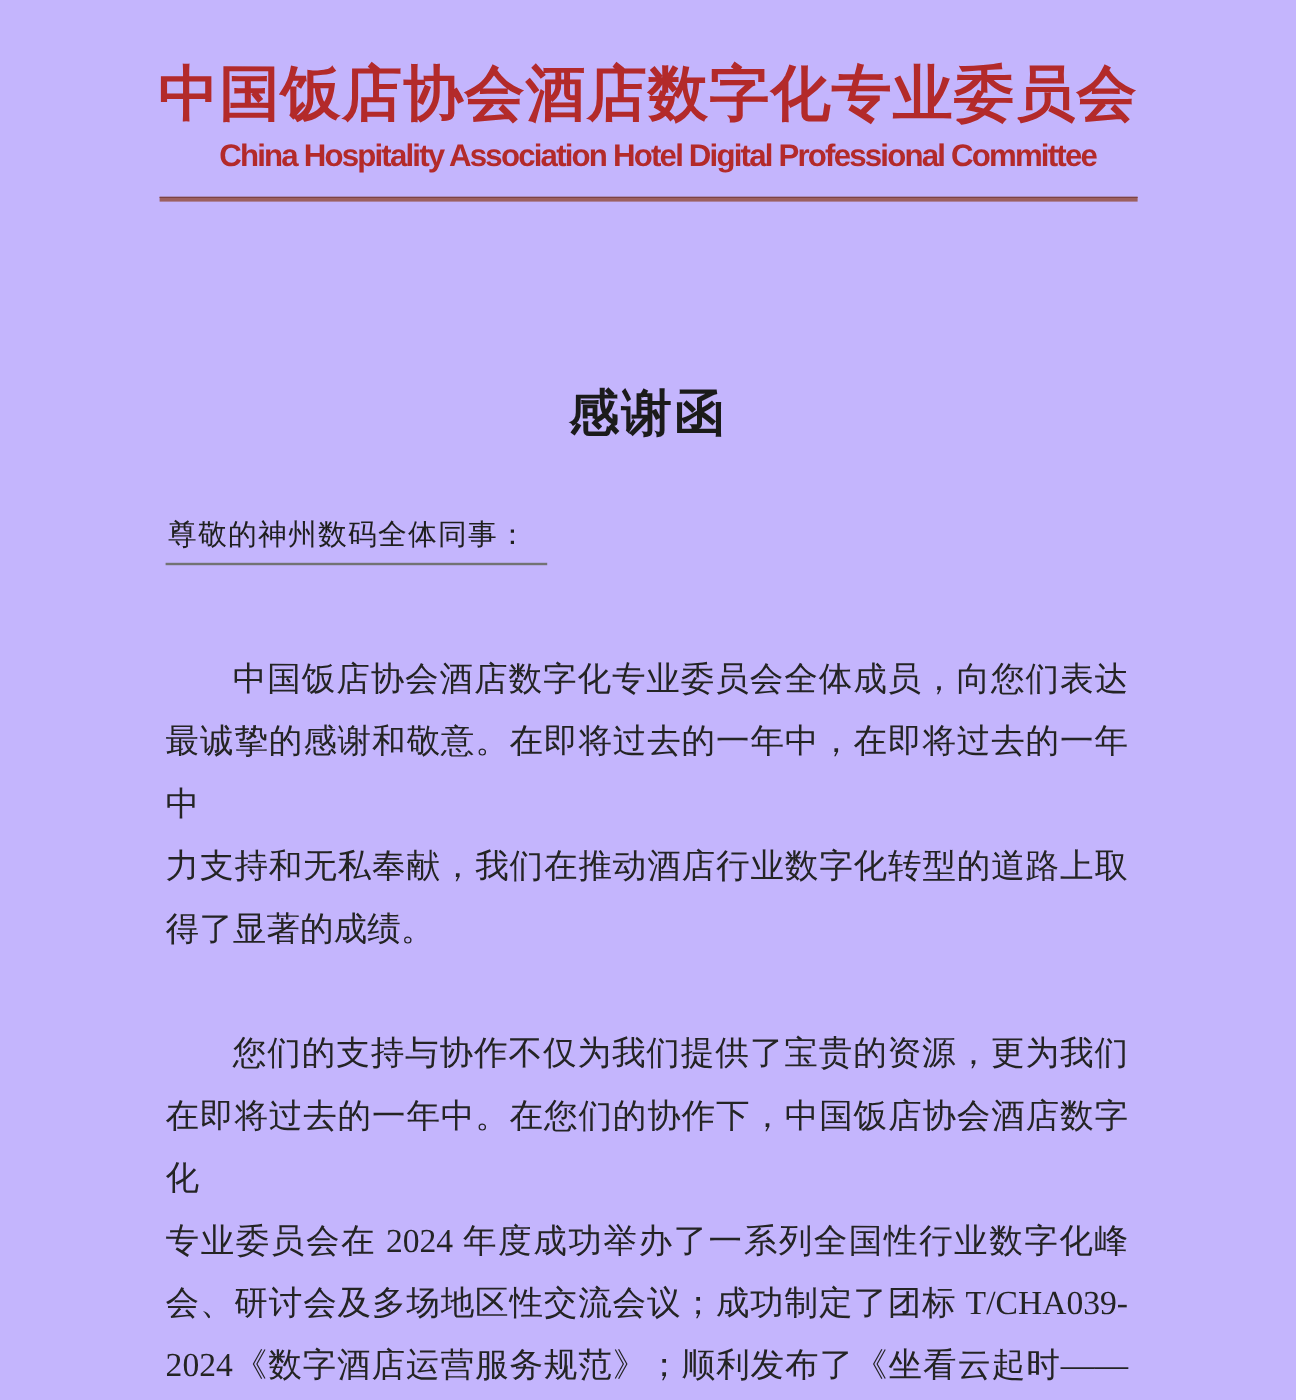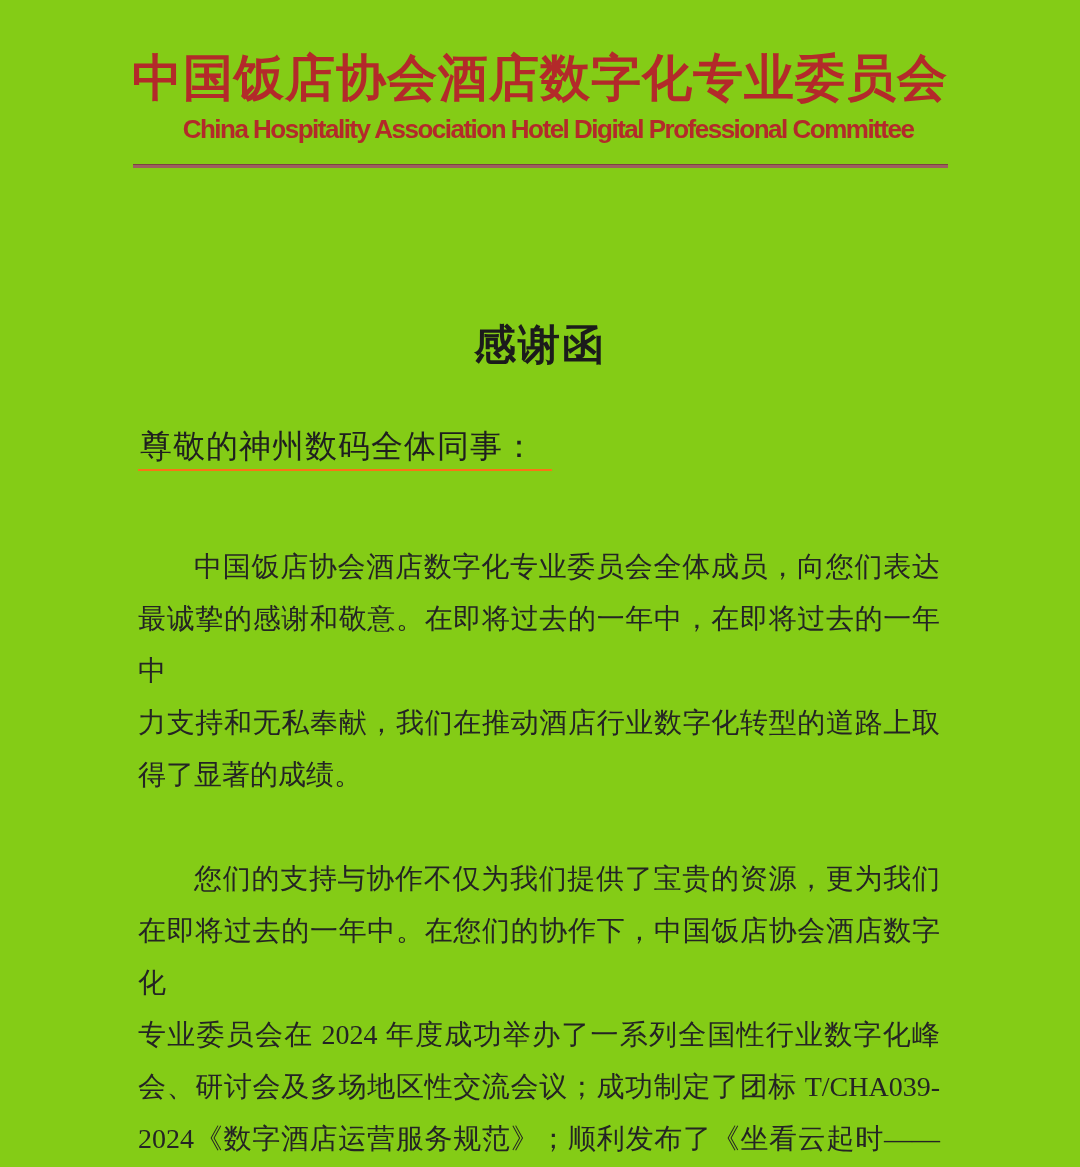--- a/index.html
+++ b/index.html
@@ -5,21 +5,21 @@
   html, body {
     margin: 0;
     padding: 0;
     background: #ffffff;
   }
   .page {
     position: relative;
     width: 1080px;
     height: 1167px;
     margin: 0 auto;
-    background: #84cc16;
+    background: #c4b5fd;
     overflow: hidden;
     font-family: "Liberation Serif", "DejaVu Serif", serif;
     color: #242424;
   }
   
   .letterhead {
     text-align: center;
   }
   .letterhead-cn {
     margin-top: 46px;
@@ -59,25 +59,25 @@
     font-size: 42px;
     line-height: 58px;
     letter-spacing: 2px;
   }
   
   .salutation-row {
     margin: 54px 0 0 138px;
   }
   .salutation {
     display: inline-block;
-    font-size: 32px;
+    font-size: 24px;
     line-height: 36px;
     color: #1f1f1f;
     letter-spacing: 1px;
-    border-bottom: 2px solid #f97316;
+    border-bottom: 2px solid #737373;
     padding: 0 16px 5px 2px;
   }
   
   .letter-body {
     margin: 70px 0 0 138px;
     width: 802px;
     font-size: 28px;
     color: #242424;
   }
   .letter-body .line {

